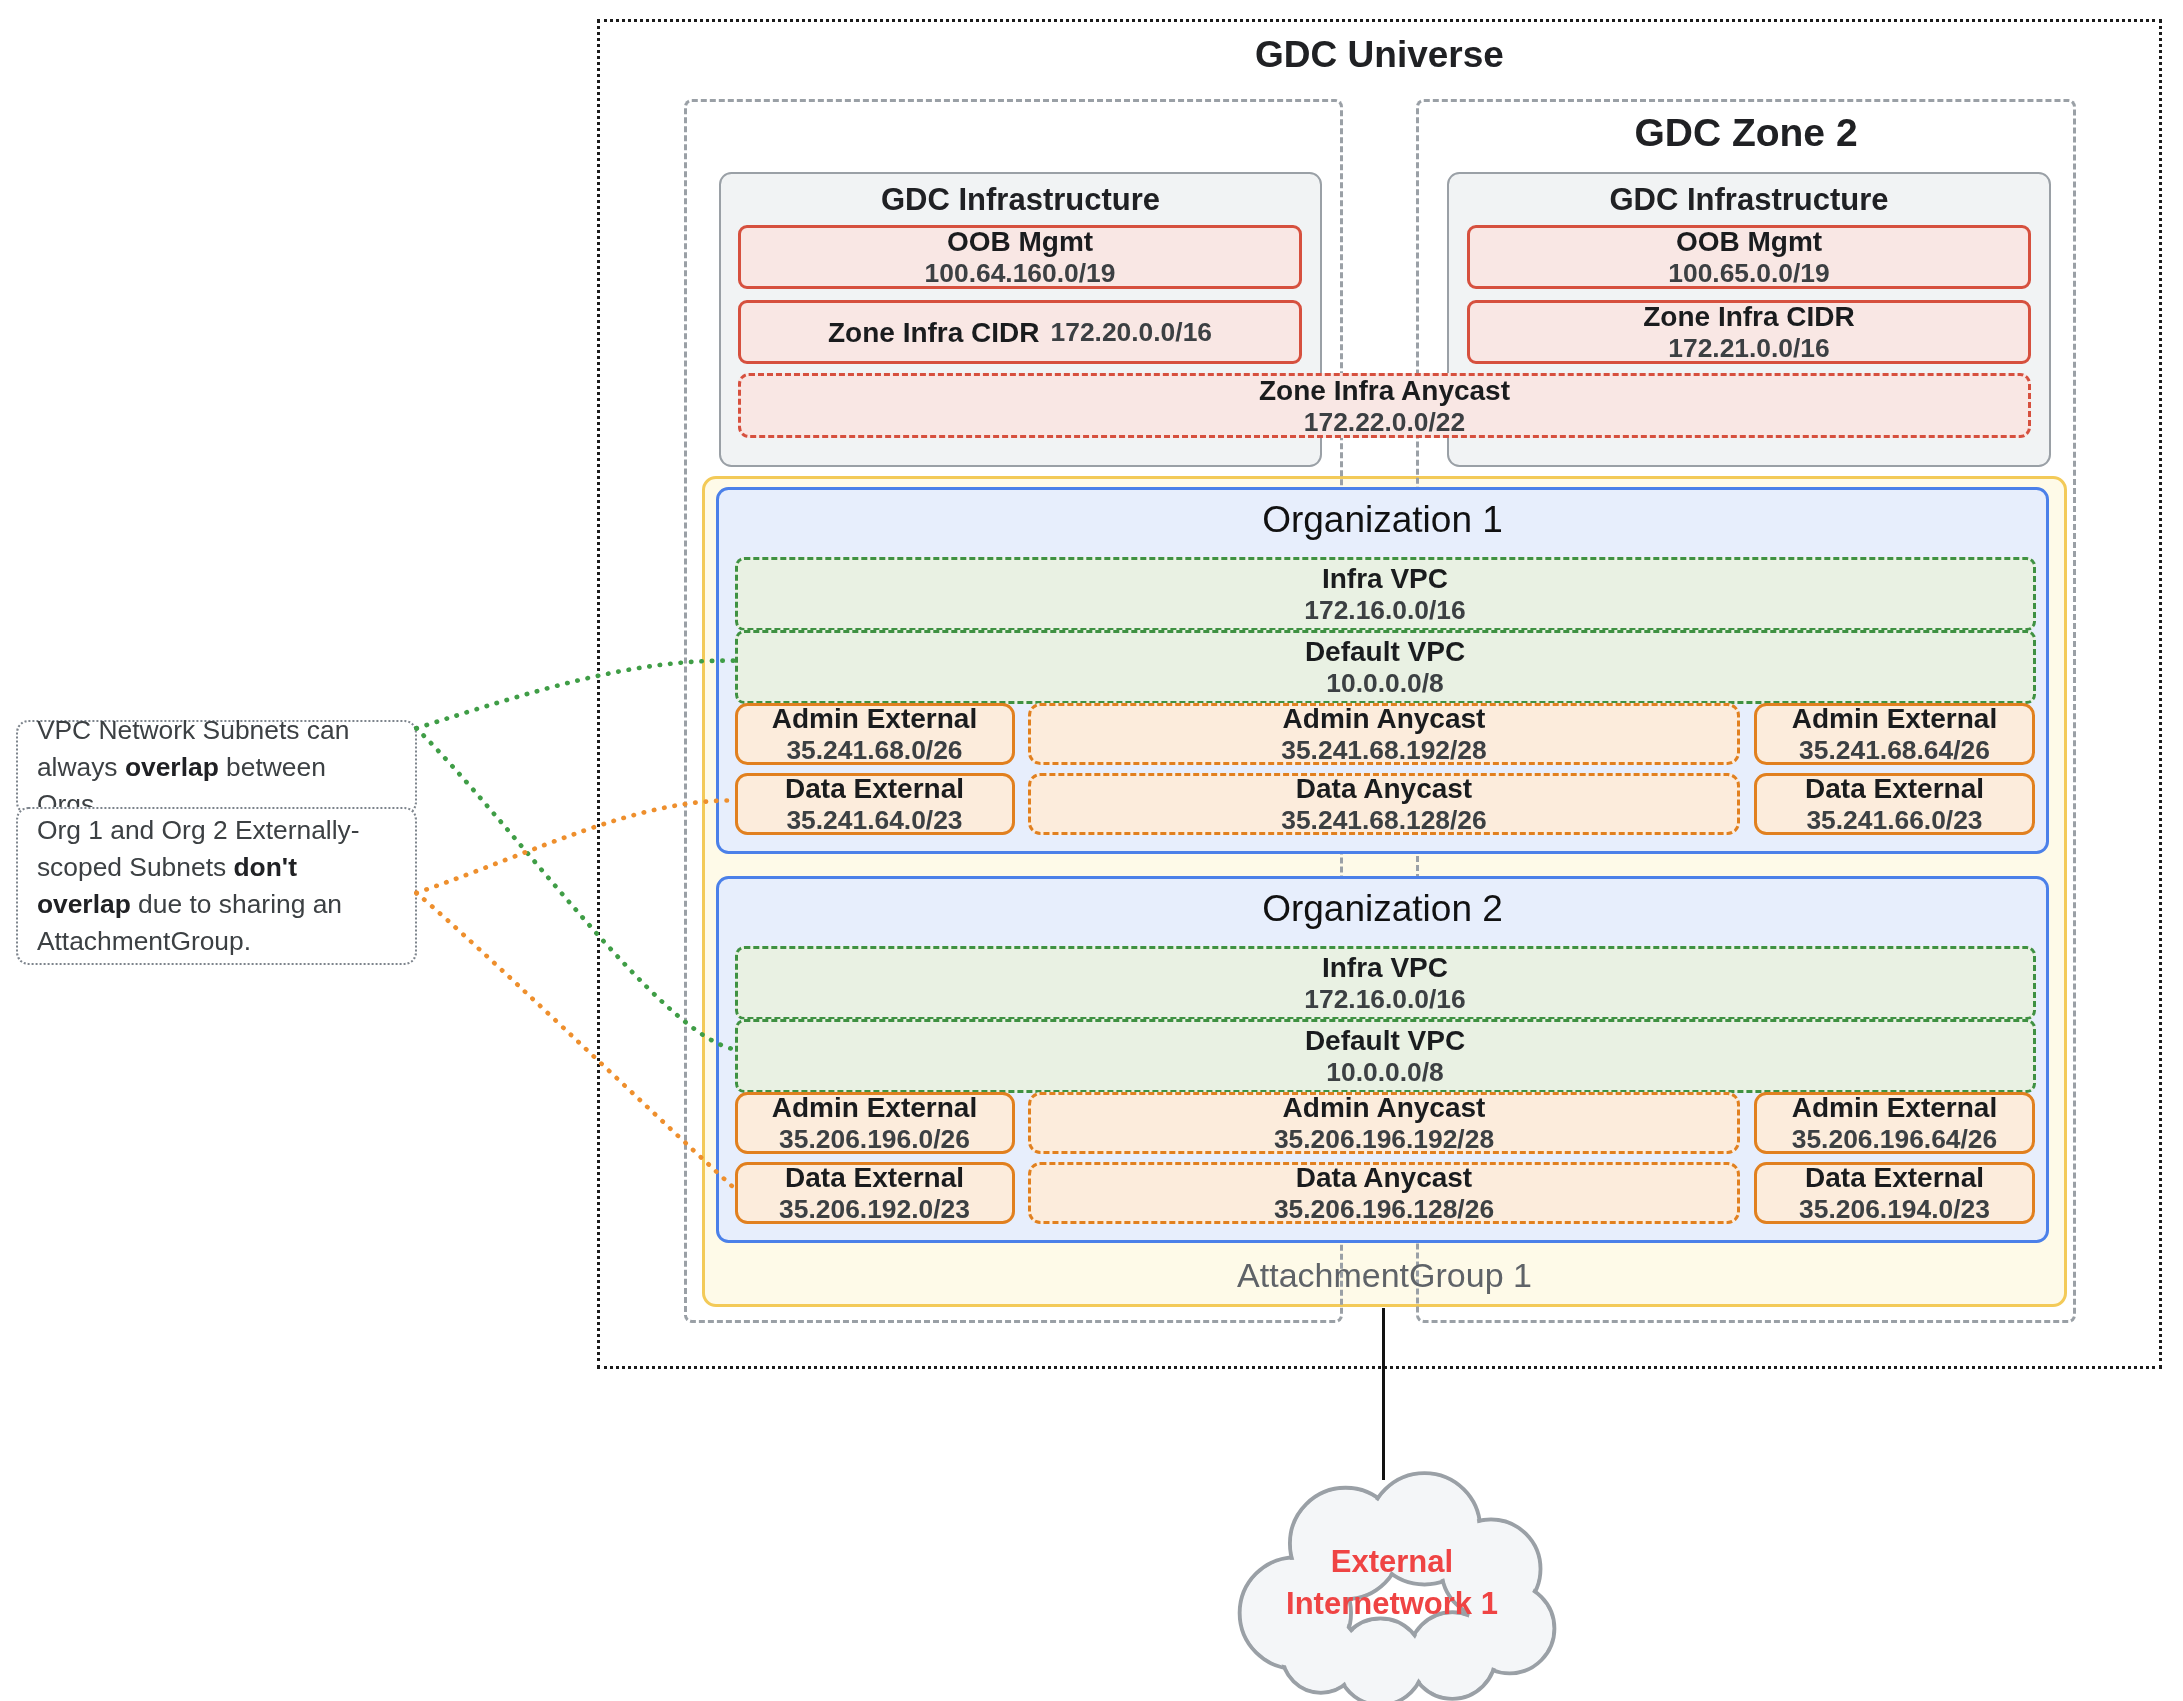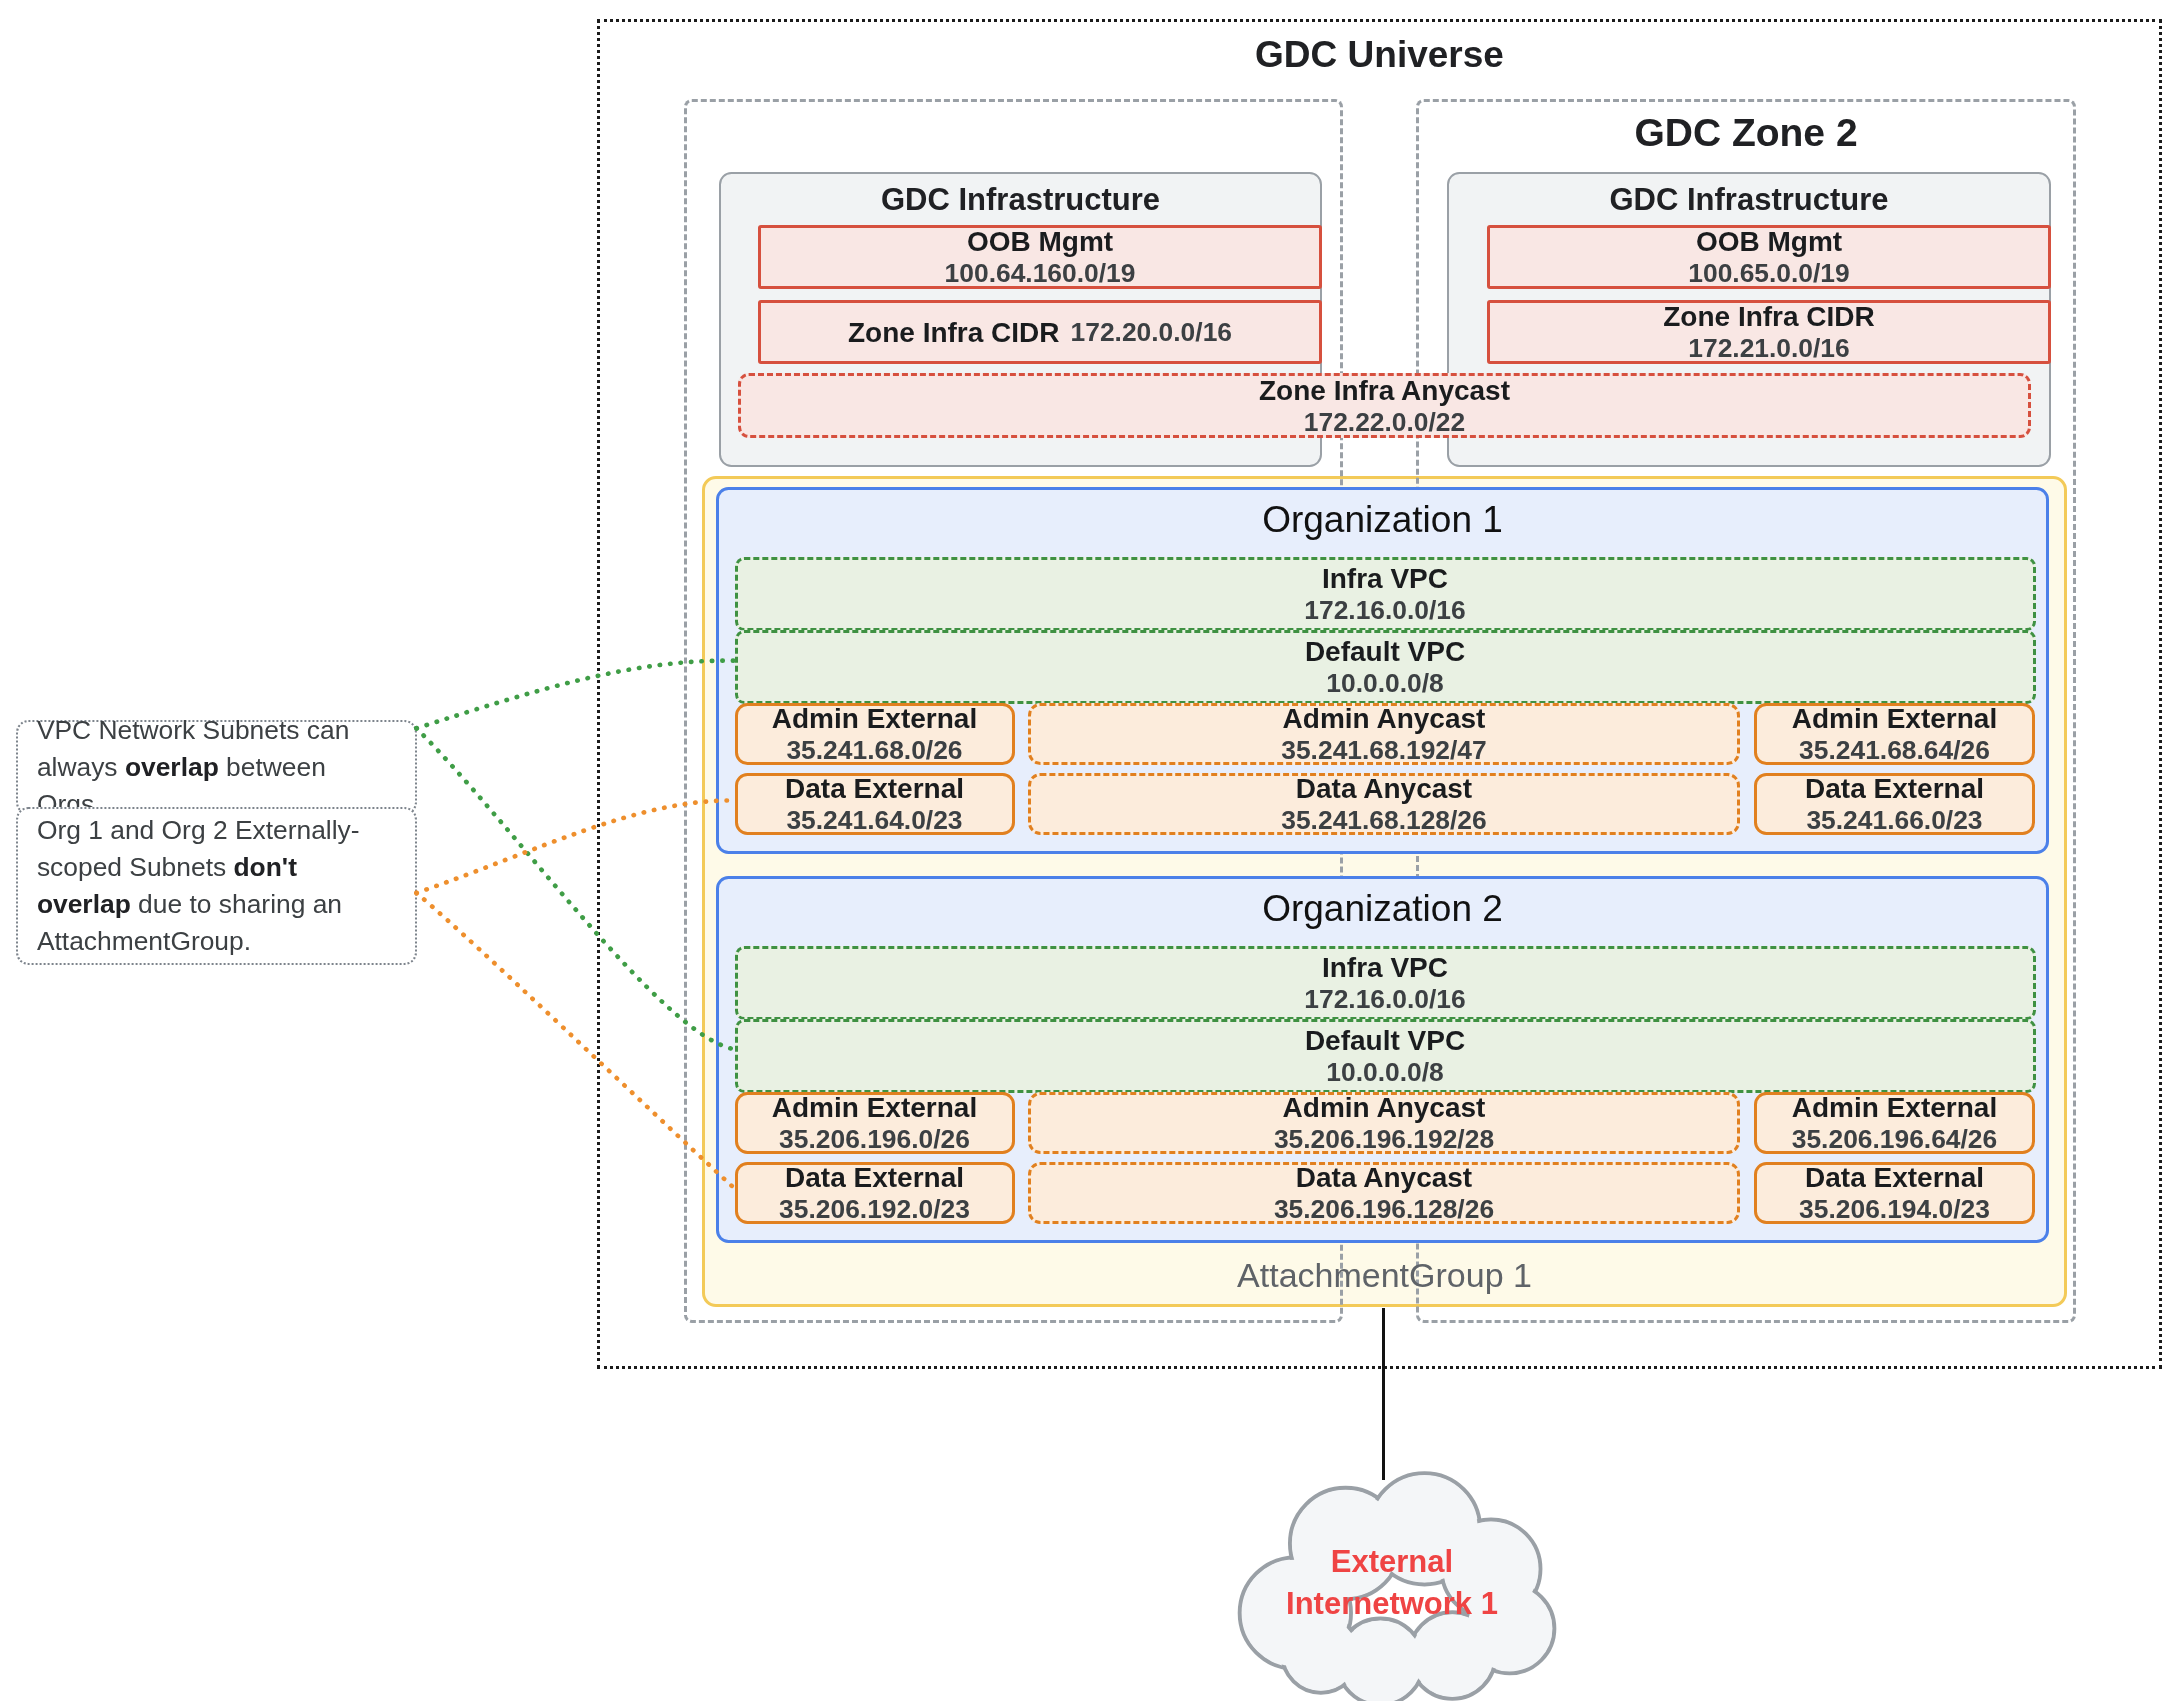--- a/index.html
+++ b/index.html
@@ -22,21 +22,21 @@
   .zone-title.z2{left:1416px;width:660px;}
 
   
   .infra{background:var(--infra-fill,#f1f3f4);border:2.3px solid var(--gray-border,#9aa0a6);border-radius:12.4px;z-index:3;}
   .infra1{left:719px;top:172px;width:603px;height:295px;}
   .infra2{left:1447px;top:172px;width:604px;height:295px;}
   .infra-title{top:182px;text-align:center;font-size:31px;font-weight:700;z-index:4;}
   .infra-title.i1{left:719px;width:603px;}
   .infra-title.i2{left:1447px;width:604px;}
 
-  .redbox{background:var(--red-fill,#f9e7e4);border:3.1px solid var(--red-border,#d6503e);border-radius:3px;z-index:4;margin-left:20px;}
+  .redbox{background:var(--red-fill,#f9e7e4);border:3.1px solid var(--red-border,#d6503e);border-radius:9px;z-index:4;}
   .red-dashed{background:var(--red-fill,#f9e7e4);border:3.1px dashed var(--red-border,#d6503e);border-radius:11px;z-index:5;}
   .oob1{left:738px;top:225px;width:564px;height:64px;}
   .cidr1{left:738px;top:300px;width:564px;height:64px;}
   .oob2{left:1467px;top:225px;width:564px;height:64px;}
   .cidr2{left:1467px;top:300px;width:564px;height:64px;}
   .anycast-infra{left:738px;top:373px;width:1293px;height:65px;}
 
   
   .ag{left:702px;top:476px;width:1365px;height:831px;background:var(--yellow-fill,#fefae8);
       border:3.1px solid var(--yellow-border,#f3ca58);border-radius:14px;z-index:1;}
@@ -130,21 +130,21 @@
     <div class="vpc default-vpc flexc">
       <div class="b-label">Default VPC</div>
       <div class="b-value">10.0.0.0/8</div>
     </div>
     <div class="snet solid flexc row1 col-left">
       <div class="b-label">Admin External</div>
       <div class="b-value">35.241.68.0/26</div>
     </div>
     <div class="snet dashed flexc row1 col-mid">
       <div class="b-label">Admin Anycast</div>
-      <div class="b-value">35.241.68.192/47</div>
+      <div class="b-value">35.241.68.192/28</div>
     </div>
     <div class="snet solid flexc row1 col-right">
       <div class="b-label">Admin External</div>
       <div class="b-value">35.241.68.64/26</div>
     </div>
     <div class="snet solid flexc row2 col-left">
       <div class="b-label">Data External</div>
       <div class="b-value">35.241.64.0/23</div>
     </div>
     <div class="snet dashed flexc row2 col-mid">

